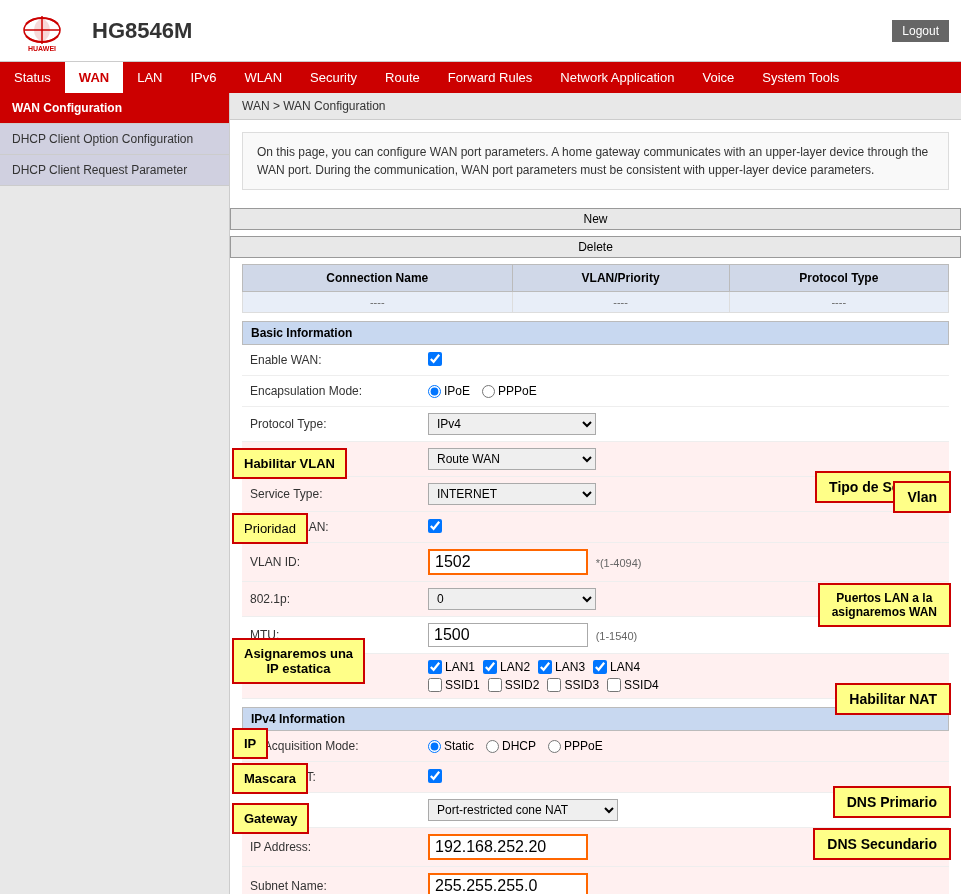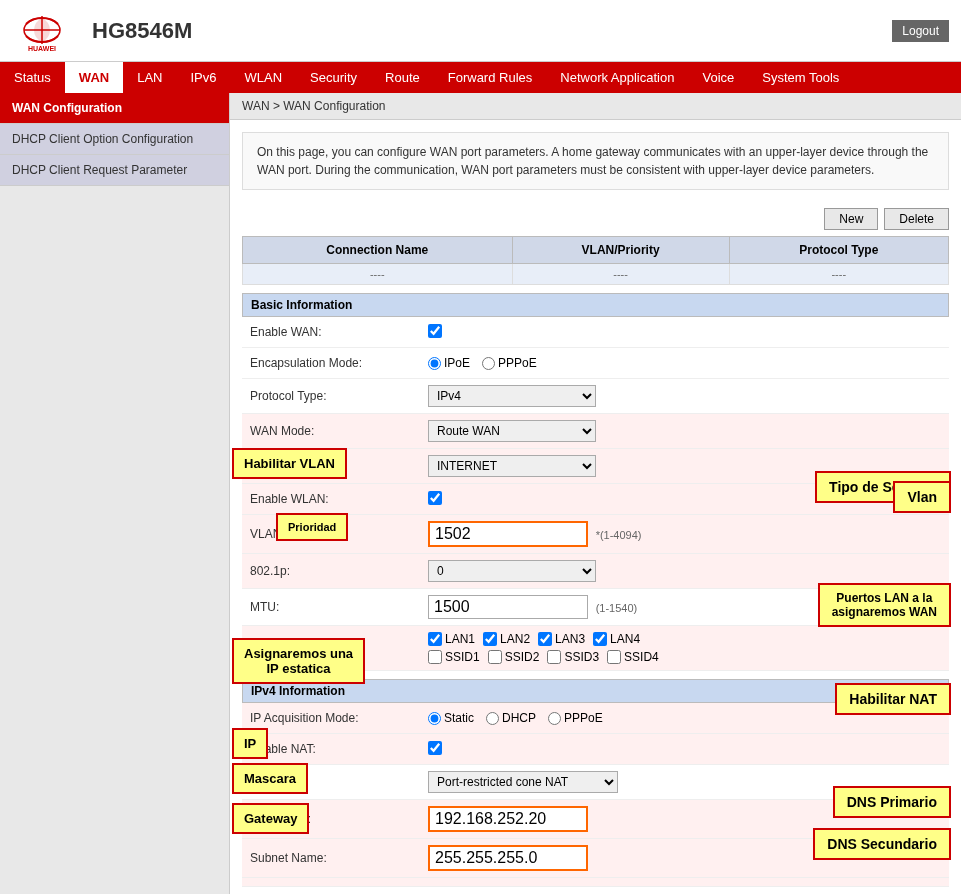--- a/index.html
+++ b/index.html
@@ -29,21 +29,21 @@
     
     .content { flex: 1; padding: 0; background: #fff; }
 
     
     .breadcrumb { background: #e8e8e8; padding: 6px 12px; font-size: 12px; color: #333; border-bottom: 1px solid #ccc; }
 
     
     .info-box { background: #f9f9f9; border: 1px solid #ddd; margin: 12px; padding: 10px 14px; font-size: 12px; color: #333; line-height: 1.5; }
 
     
-    .toolbar { display: flex; justify-content: flex-end; padding: 6px 12px; gap: 6px; }
+    .toolbar { display: flex; padding: 6px 0; gap: 6px; flex-direction: column; }
     .btn { padding: 3px 14px; border: 1px solid #999; background: #e8e8e8; cursor: pointer; font-size: 12px; }
 
     
     .config-table { width: calc(100% - 24px); margin: 0 12px; border-collapse: collapse; font-size: 12px; }
     .config-table th { background: #d0d8e8; padding: 6px 10px; border: 1px solid #bbb; text-align: center; }
     .config-table td { padding: 4px 10px; border: 1px solid #ddd; text-align: center; font-size: 11px; color: #666; }
     .config-table tr.header-row td { background: #e8eef8; color: #666; }
 
     
     .form-section { margin: 8px 12px; }
@@ -306,21 +306,21 @@
           </div>
 
         </div>
 
         <div style="position:absolute; top:338px; right:10px; border:2px solid #cc0000; background:#ffff88; padding:6px 12px; font-weight:bold; font-size:14px; z-index:50;margin-top:40px;">Tipo de Servicio</div>
 
         <div style="position:absolute; top:355px; left:2px; border:2px solid #cc0000; background:#ffff88; padding:6px 10px; font-weight:bold; font-size:13px; z-index:50;">Habilitar VLAN</div>
 
         <div style="position:absolute; top:388px; right:10px; border:2px solid #cc0000; background:#ffff88; padding:6px 12px; font-weight:bold; font-size:14px; z-index:50;">Vlan</div>
 
-        <div style="position:absolute; top:420px; left:2px; border:2px solid #cc0000; background:#ffff88; padding:6px 10px; font-weight:bold; font-size:11px; z-index:50;margin-left:44px;">Prioridad</div>
+        <div style="position:absolute; top:420px; left:2px; border:2px solid #cc0000; background:#ffff88; padding:6px 10px; font-weight:normal; font-size:13px; z-index:50;">Prioridad</div>
 
         <div style="position:absolute; top:490px; right:10px; border:2px solid #cc0000; background:#ffff88; padding:6px 12px; font-weight:bold; font-size:12px; z-index:50; text-align:center; white-space:pre-line;">Puertos LAN a la
 asignaremos WAN</div>
 
         <div style="position:absolute; top:545px; left:2px; border:2px solid #cc0000; background:#ffff88; padding:6px 10px; font-weight:bold; font-size:13px; z-index:50; text-align:center; white-space:pre-line;">Asignaremos una
 IP estatica</div>
 
         <div style="position:absolute; top:590px; right:10px; border:2px solid #cc0000; background:#ffff88; padding:6px 12px; font-weight:bold; font-size:14px; z-index:50;">Habilitar NAT</div>
 
         <div style="position:absolute; top:635px; left:2px; border:2px solid #cc0000; background:#ffff88; padding:6px 10px; font-weight:bold; font-size:13px; z-index:50;">IP</div>

